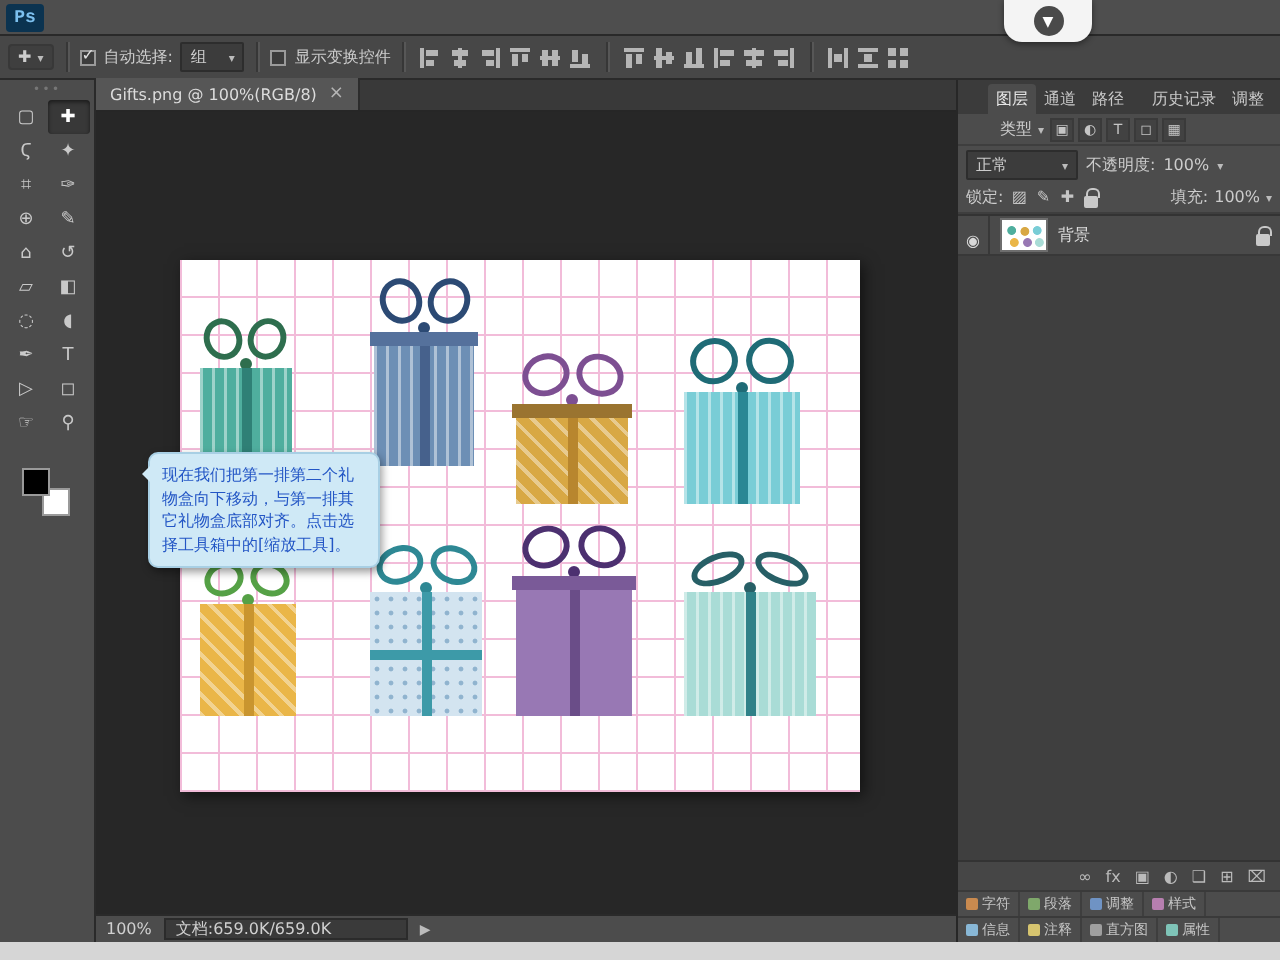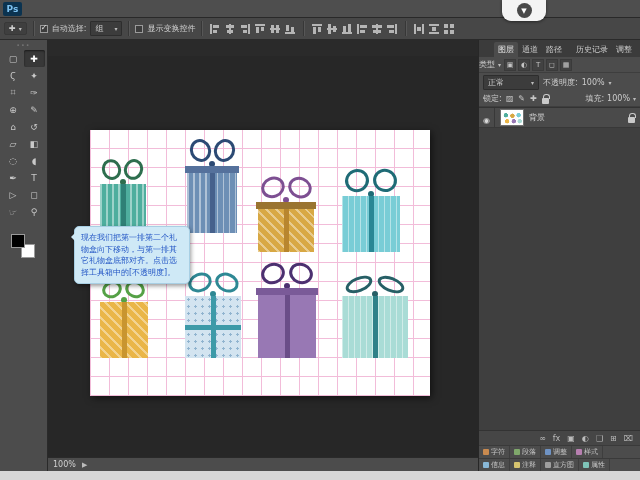--- a/index.html
+++ b/index.html
@@ -4,21 +4,21 @@
 <style>
   * { margin:0; padding:0; box-sizing:border-box; }
   html,body { width:640px; height:480px; }
   body { font-family:"DejaVu Sans","Liberation Sans",sans-serif; background:#1e1e1e; overflow:hidden; }
   #app { position:relative; width:640px; height:480px; background:#2a2a2a; overflow:hidden; }
 
   
   .menubar { position:absolute; left:0; top:0; width:640px; height:18px; background:#4e4e4e;
              border-bottom:1px solid #292929; display:flex; align-items:center; }
   .ps-logo { width:19px; height:14px; margin:0 4px 0 3px; background:#0b3350; color:#7cc0ef;
-             font-size:9px; font-weight:bold; display:flex; align-items:center; justify-content:center; border-radius:2px; }
+             font-size:9px; font-weight:bold; display:flex; align-items:center; justify-content:center; border-radius:2px;font-family:Liberation Mono, monospace; }
   .menu-items { display:flex; align-items:center; height:100%; }
   .menu-item { padding:0 7px; font-size:8.5px; color:#d6d6d6; line-height:17px; white-space:nowrap; }
 
   
   .optionsbar { position:absolute; left:0; top:18px; width:640px; height:22px; background:#474747;
                 border-bottom:1px solid #2a2a2a; display:flex; align-items:center; gap:4px; padding:0 4px;
                 font-size:8px; color:#cccccc; }
   .tool-preset { display:flex; align-items:center; gap:3px; padding:1px 4px; background:#3f3f3f;
                  border:1px solid #383838; border-radius:2px; }
   .vsep { width:1px; height:15px; background:#373737; box-shadow:1px 0 0 #575757; margin:0 2px; flex:0 0 1px; }
@@ -93,21 +93,21 @@
   .status-expand { color:#bbbbbb; font-size:7px; }
 
   
   .rightpanel { position:absolute; left:478px; top:40px; width:162px; height:431px; background:#4c4c4c;
                 border-left:1px solid #272727; display:flex; flex-direction:column; }
   .panel-tabs { height:17px; background:#3b3b3b; display:flex; align-items:flex-end; font-size:8px; color:#c9c9c9;padding-left:15px; }
   .panel-tab { padding:2px 4px; height:15px; white-space:nowrap; }
   .panel-tab.active { background:#4c4c4c; color:#e6e6e6; border-radius:2px 2px 0 0; }
   .tab-gap { flex:0 0 6px; }
   .panel-menu { margin-left:auto; padding:0 4px; color:#bbbbbb; font-size:8px; }
-  .filter-row { height:16px; display:flex; align-items:center; gap:3px; padding:0 0; font-size:8px;
+  .filter-row { height:16px; display:flex; align-items:center; gap:3px; padding:0 21px; font-size:8px;
                 color:#cccccc; border-bottom:1px solid #3e3e3e; }
   .filter-ico { width:12px; height:12px; border:1px solid #3a3a3a; background:#424242; display:flex;
                 align-items:center; justify-content:center; font-size:7px; color:#c5c5c5; flex:0 0 12px; }
   .blend-row { height:18px; display:flex; align-items:center; gap:4px; padding:0 4px; font-size:8px; color:#cccccc; }
   .lock-row { height:16px; display:flex; align-items:center; gap:3px; padding:0 4px; font-size:8px;
               color:#cccccc; border-bottom:1px solid #3e3e3e; }
   .lock-ico { min-width:10px; height:12px; display:flex; align-items:center; justify-content:center;
               font-size:8px; color:#c5c5c5; }
   .mini-lock { display:inline-block; width:7px; height:6px; background:#c9c9c9; border-radius:1px;
                position:relative; margin-top:4px; }
@@ -275,20 +275,26 @@
             <rect x="7" y="7" width="4" height="4"></rect>
           </svg>
         </span>
       </div>
   </div>
 
   <div class="overlay-pill">
     <span class="overlay-circle">▼</span>
   </div>
 
+  <div class="tabbar">
+    <div class="doc-tab">
+      <span>Gifts.png @ 100%(RGB/8)</span>
+      <span class="tab-close">×</span>
+    </div>
+  </div>
 
   <div class="toolbar">
     <div class="toolbar-grip"></div>
     <div class="tools">
         <div class="tool">▢</div>
         <div class="tool active">✚</div>
         <div class="tool">Ϛ</div>
         <div class="tool">✦</div>
         <div class="tool">⌗</div>
         <div class="tool">✑</div>
@@ -394,26 +400,29 @@
             <span class="loop l"></span>
             <span class="loop r"></span>
             <span class="knot"></span>
           </div>
           <div class="gift-box pattern-v" style="height: 62px; background-color: rgb(169, 220, 214);">
             <i class="ribbon-v" style="background-color: rgb(47, 129, 136);"></i>
           </div>
         </div>
       </div>
     <div class="callout">
-      <span>现在我们把第一排第二个礼物盒向下移动，与第一排其它礼物盒底部对齐。点击选择工具箱中的[不透明度]。</span>
+      <span>现在我们把第一排第二个礼物盒向下移动，与第一排其它礼物盒底部对齐。点击选择工具箱中的[缩放工具]。</span>
     </div>
   </div>
 
   <div class="statusbar">
     <span>100%</span>
+    <div class="doc-field">
+      <span>文档:659.0K/659.0K</span>
+    </div>
     <span class="status-expand">▶</span>
   </div>
 
   <div class="rightpanel">
     <div class="panel-tabs">
       <span style="display:flex">
           <span class="panel-tab active">图层</span>
           <span class="panel-tab">通道</span>
           <span class="panel-tab">路径</span>
         </span>

